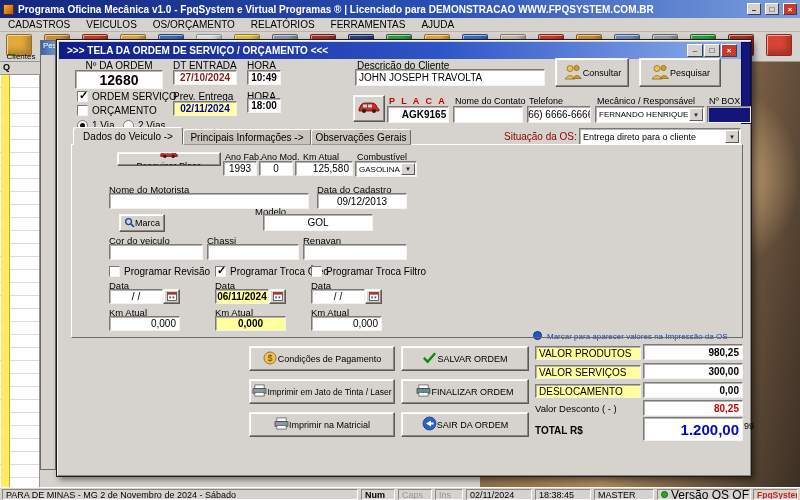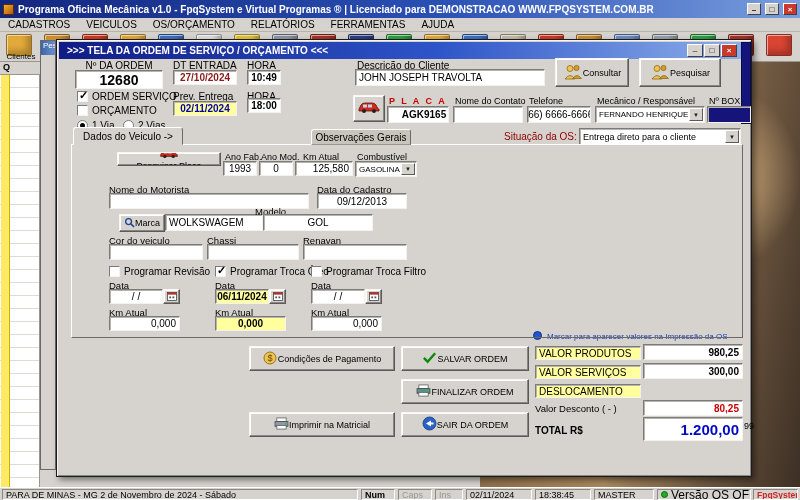--- a/index.html
+++ b/index.html
@@ -188,20 +188,21 @@
     <div class="fld center s85" style="left:470px;top:66px;width:64px;height:17px;">(66) 6666-6666</div>
     <div class="lbl s9" style="left:540px;top:56px;">Mecânico / Responsável</div>
     <div class="dd s8" style="left:538px;top:66px;width:110px;height:17px;">
       <span>FERNANDO HENRIQUE</span>
       <span class="dd-arrow">▼</span>
     </div>
     <div class="lbl s9" style="left:652px;top:56px;">Nº BOX</div>
     <div class="fld navyfill" style="left:650px;top:66px;width:44px;height:17px;color:#fff;"></div>
 
     <div class="tab active" style="left:16px;top:87px;width:110px;height:18px;">Dados do Veiculo -&gt;</div>
+    <div class="tab" style="left:126px;top:89px;width:128px;height:16px;">Principais Informações -&gt;</div>
     <div class="tab" style="left:254px;top:89px;width:100px;height:16px;">Observações Gerais</div>
     <div class="lbl" style="left:447px;top:91px;color:#8b0000;">Situação da OS:</div>
     <div class="dd s9" style="left:522px;top:88px;width:162px;height:17px;">
       <span>Entrega direto para o cliente</span>
       <span class="dd-arrow">▼</span>
     </div>
 
     <div class="panel" style="left:14px;top:104px;width:672px;height:194px;"></div>
 
     <div class="btn3" style="left:60px;top:112px;width:104px;height:14px;z-index:2;flex-direction:column;">
@@ -231,21 +232,20 @@
     <div class="lbl s95" style="left:260px;top:144px;z-index:2;">Data do Cadastro</div>
     <div class="fld center s9" style="left:260px;top:153px;width:90px;height:16px;z-index:2;">09/12/2013</div>
 
     <div class="btn3" style="left:62px;top:174px;width:46px;height:18px;z-index:2;">
       <span><svg width="11" height="11" viewBox="0 0 12 12">
             <circle cx="5" cy="5" r="3.2" fill="none" stroke="#1a3f8f" stroke-width="1.4"></circle>
             <line x1="7.5" y1="7.5" x2="11" y2="11" stroke="#1a3f8f" stroke-width="1.6"></line>
           </svg></span>
       <span class="s9">Marca</span>
     </div>
-    <div class="fld s9" style="left:108px;top:174px;width:98px;height:17px;z-index:2;">WOLKSWAGEM</div>
     <div class="lbl s95" style="left:198px;top:166px;z-index:2;">Modelo</div>
     <div class="fld center s9" style="left:206px;top:174px;width:110px;height:17px;z-index:2;">GOL</div>
 
     <div class="lbl s95" style="left:52px;top:195px;z-index:2;">Cor do veiculo</div>
     <div class="lbl s95" style="left:150px;top:195px;z-index:2;">Chassi</div>
     <div class="lbl s95" style="left:246px;top:195px;z-index:2;">Renavan</div>
     <div class="fld" style="left:52px;top:204px;width:94px;height:16px;z-index:2;"></div>
     <div class="fld" style="left:150px;top:204px;width:92px;height:16px;z-index:2;"></div>
     <div class="fld" style="left:246px;top:204px;width:104px;height:16px;z-index:2;"></div>
 
@@ -307,20 +307,29 @@
             <text x="7" y="10" font-size="9" text-anchor="middle" fill="#5e4a00">$</text>
           </svg></span>
       <span class="s9">Condições de Pagamento</span>
     </div>
     <div class="btn3" style="left:344px;top:306px;width:128px;height:25px;">
       <span><svg width="15" height="13" viewBox="0 0 16 13">
             <path d="M2 7 L6 11 L14 2" fill="none" stroke="#0c8a0c" stroke-width="2.6"></path>
           </svg></span>
       <span class="s9">SALVAR ORDEM</span>
     </div>
+    <div class="btn3" style="left:192px;top:339px;width:146px;height:25px;">
+      <span><svg width="15" height="13" viewBox="0 0 16 14">
+            <rect x="3" y="1" width="10" height="4" fill="#fff" stroke="#555" stroke-width="0.8"></rect>
+            <rect x="1" y="5" width="14" height="5" fill="#8f98a8" stroke="#444" stroke-width="0.8"></rect>
+            <rect x="3" y="9" width="10" height="4" fill="#fff" stroke="#555" stroke-width="0.8"></rect>
+            <circle cx="13" cy="7" r="0.9" fill="#2c2"></circle>
+          </svg></span>
+      <span class="s85">Imprimir em Jato de Tinta / Laser</span>
+    </div>
     <div class="btn3" style="left:344px;top:339px;width:128px;height:25px;">
       <span><svg width="15" height="13" viewBox="0 0 16 14">
             <rect x="3" y="1" width="10" height="4" fill="#fff" stroke="#555" stroke-width="0.8"></rect>
             <rect x="1" y="5" width="14" height="5" fill="#5f8f8f" stroke="#444" stroke-width="0.8"></rect>
             <rect x="3" y="9" width="10" height="4" fill="#fff" stroke="#555" stroke-width="0.8"></rect>
             <circle cx="13" cy="7" r="0.9" fill="#2c2"></circle>
           </svg></span>
       <span class="s9">FINALIZAR ORDEM</span>
     </div>
     <div class="btn3" style="left:192px;top:372px;width:146px;height:25px;">
@@ -341,20 +350,21 @@
     </div>
 
     <span class="marker-dot checked" style="left:476px;top:291px;"></span>
     <div class="lbl s8" style="left:490px;top:292px;color:#1a3fae;">Marcar para aparecer valores na Impressão da OS</div>
 
     <div class="fld s8 yellow" style="left:478px;top:306px;width:106px;height:14px;">VALOR PRODUTOS</div>
     <div class="fld right" style="left:586px;top:304px;width:100px;height:16px;font-weight:bold;">980,25</div>
     <div class="fld s8 yellow" style="left:478px;top:325px;width:106px;height:14px;">VALOR SERVIÇOS</div>
     <div class="fld right" style="left:586px;top:323px;width:100px;height:16px;font-weight:bold;">300,00</div>
     <div class="fld s8 yellow" style="left:478px;top:344px;width:106px;height:14px;">DESLOCAMENTO</div>
+    <div class="fld right" style="left:586px;top:342px;width:100px;height:16px;font-weight:bold;">0,00</div>
 
     <div class="lbl s95" style="left:478px;top:363px;">Valor Desconto ( - )</div>
     <div class="fld right" style="left:586px;top:360px;width:100px;height:16px;font-weight:bold;color:#cc0000;">80,25</div>
 
     <div class="lbl" style="left:478px;top:385px;font-weight:bold;">TOTAL R$</div>
     <div class="fld right" style="left:586px;top:377px;width:100px;height:24px;font-size:15px;font-weight:bold;color:#0008c8;">1.200,00</div>
 
     <div class="lbl s9" style="left:687px;top:381px;">99</div>
   </div>
 

